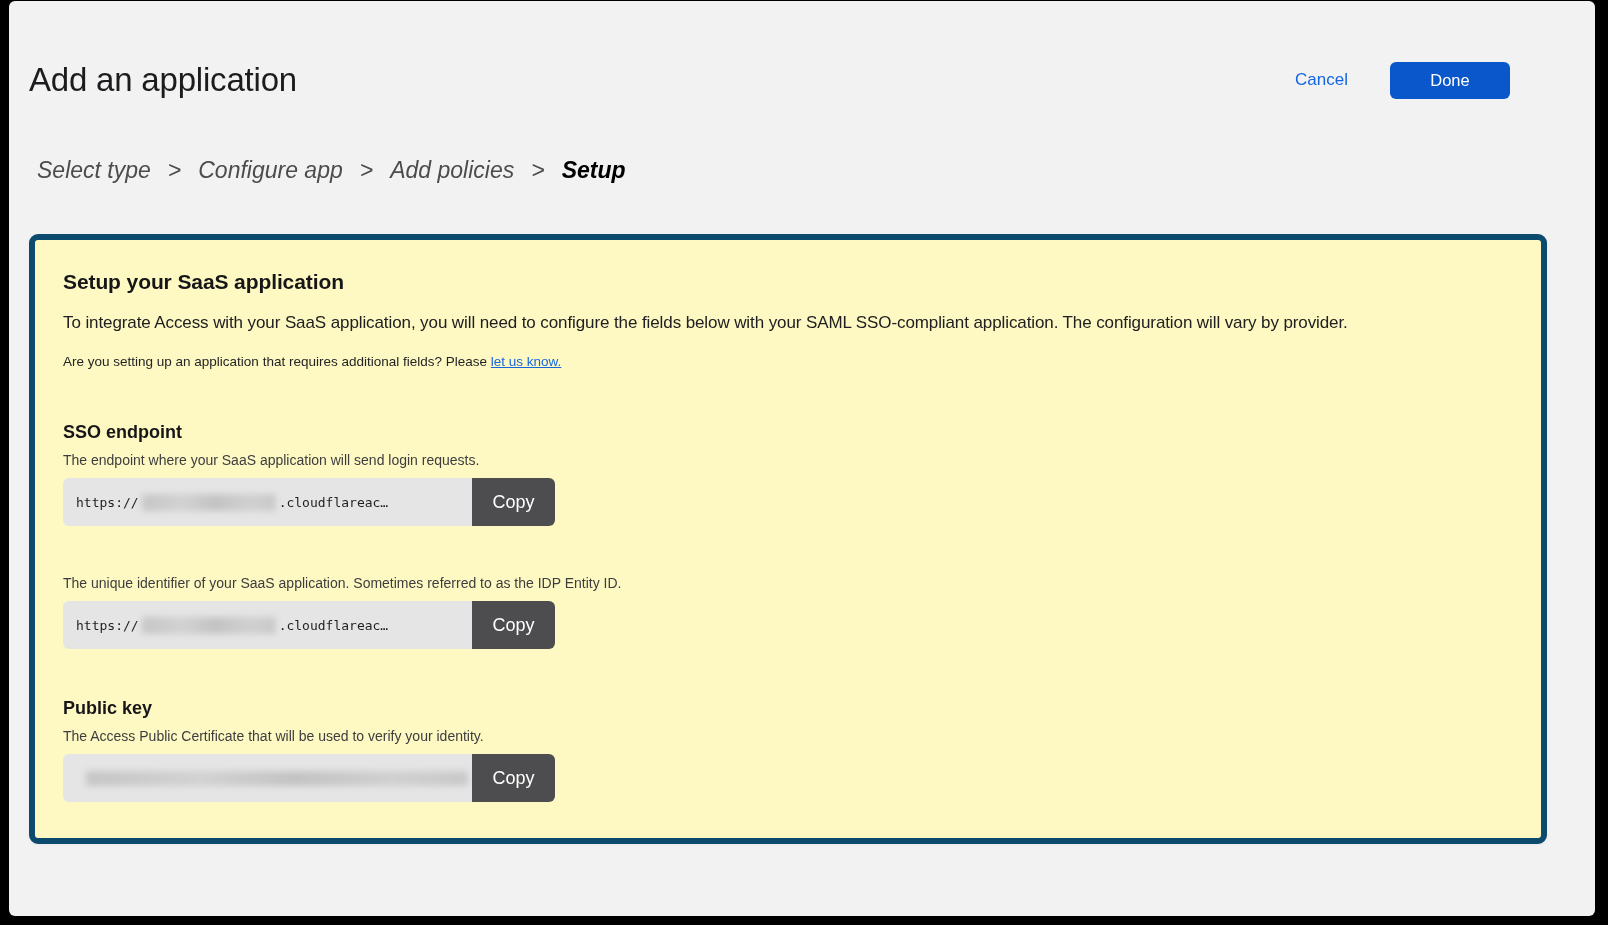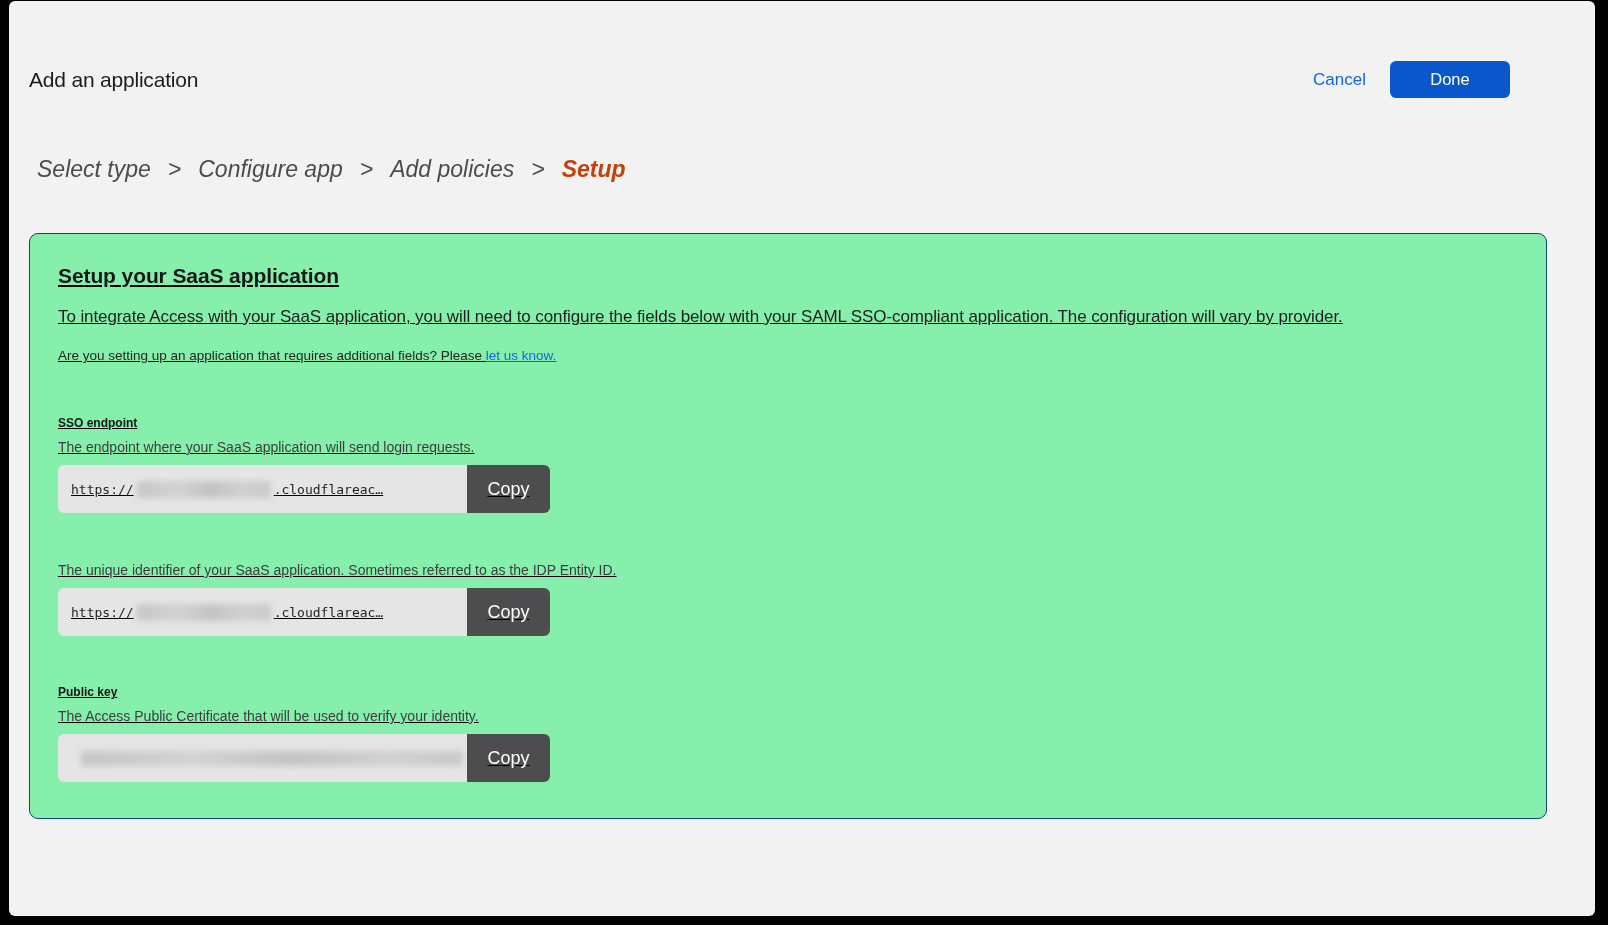--- a/index.html
+++ b/index.html
@@ -19,26 +19,26 @@
   }
 
   
   .header-row {
     display: flex;
     align-items: center;
     justify-content: space-between;
     margin: 60px 20px 0 20px;
   }
   .page-title {
-    font-size: 21px;
+    font-size: 33px;
     font-weight: 400;
     color: #1c1c1e;
     letter-spacing: -0.2px;
   }
-  .header-actions { display: flex; align-items: center; gap: 24px; }
+  .header-actions { display: flex; align-items: center; gap: 42px; }
   .cancel-link {
     font-size: 17px;
     color: #1465de;
     background: none; border: none; cursor: pointer;
     font-family: inherit;
   }
   .done-btn {
     width: 120px; height: 37px;
     background: #0a57cc;
     color: #ffffff;
@@ -53,33 +53,32 @@
   
   .breadcrumb {
     margin: 58px 0 9px 28px;
     font-size: 23px;
     color: #4c4c4e;
     display: flex;
     align-items: center;
     font-style: italic;
   }
   .crumb { color: #4c4c4e; cursor: default; }
-  .crumb.active { color: #c2410c; font-weight: 700; }
+  .crumb.active { color: #000000; font-weight: 700; }
   .crumb-sep { margin: 0 17px; color: #4c4c4e; }
 
   
   .card {
     margin: 50px 20px 0 20px;
     width: 1518px;
-    background: #86efac;
-    border: 1px solid #0c4a6e;
+    background: #fef9c3;
+    border: 6px solid #0c4a6e;
     border-radius: 9px;
     box-shadow: 0 1px 3px rgba(0,0,0,0.04);
     padding: 30px 28px 36px 28px;
-    text-decoration: underline;
   }
   .card-title {
     font-size: 21px;
     font-weight: 700;
     color: #161618;
     letter-spacing: -0.1px;
   }
   .card-intro {
     margin-top: 19px;
     font-size: 17px;
@@ -94,21 +93,21 @@
   .note-link {
     color: #1465de;
     text-decoration: underline;
     cursor: pointer;
   }
 
   
   .field { margin-top: 49px; }
   .field:first-of-type { margin-top: 53px; }
   .field-label {
-    font-size: 12px;
+    font-size: 18px;
     font-weight: 700;
     color: #161618;
   }
   .field-desc {
     margin-top: 9px;
     font-size: 14px;
     color: #3d3d3f;
   }
   .code-row {
     margin-top: 10px;

